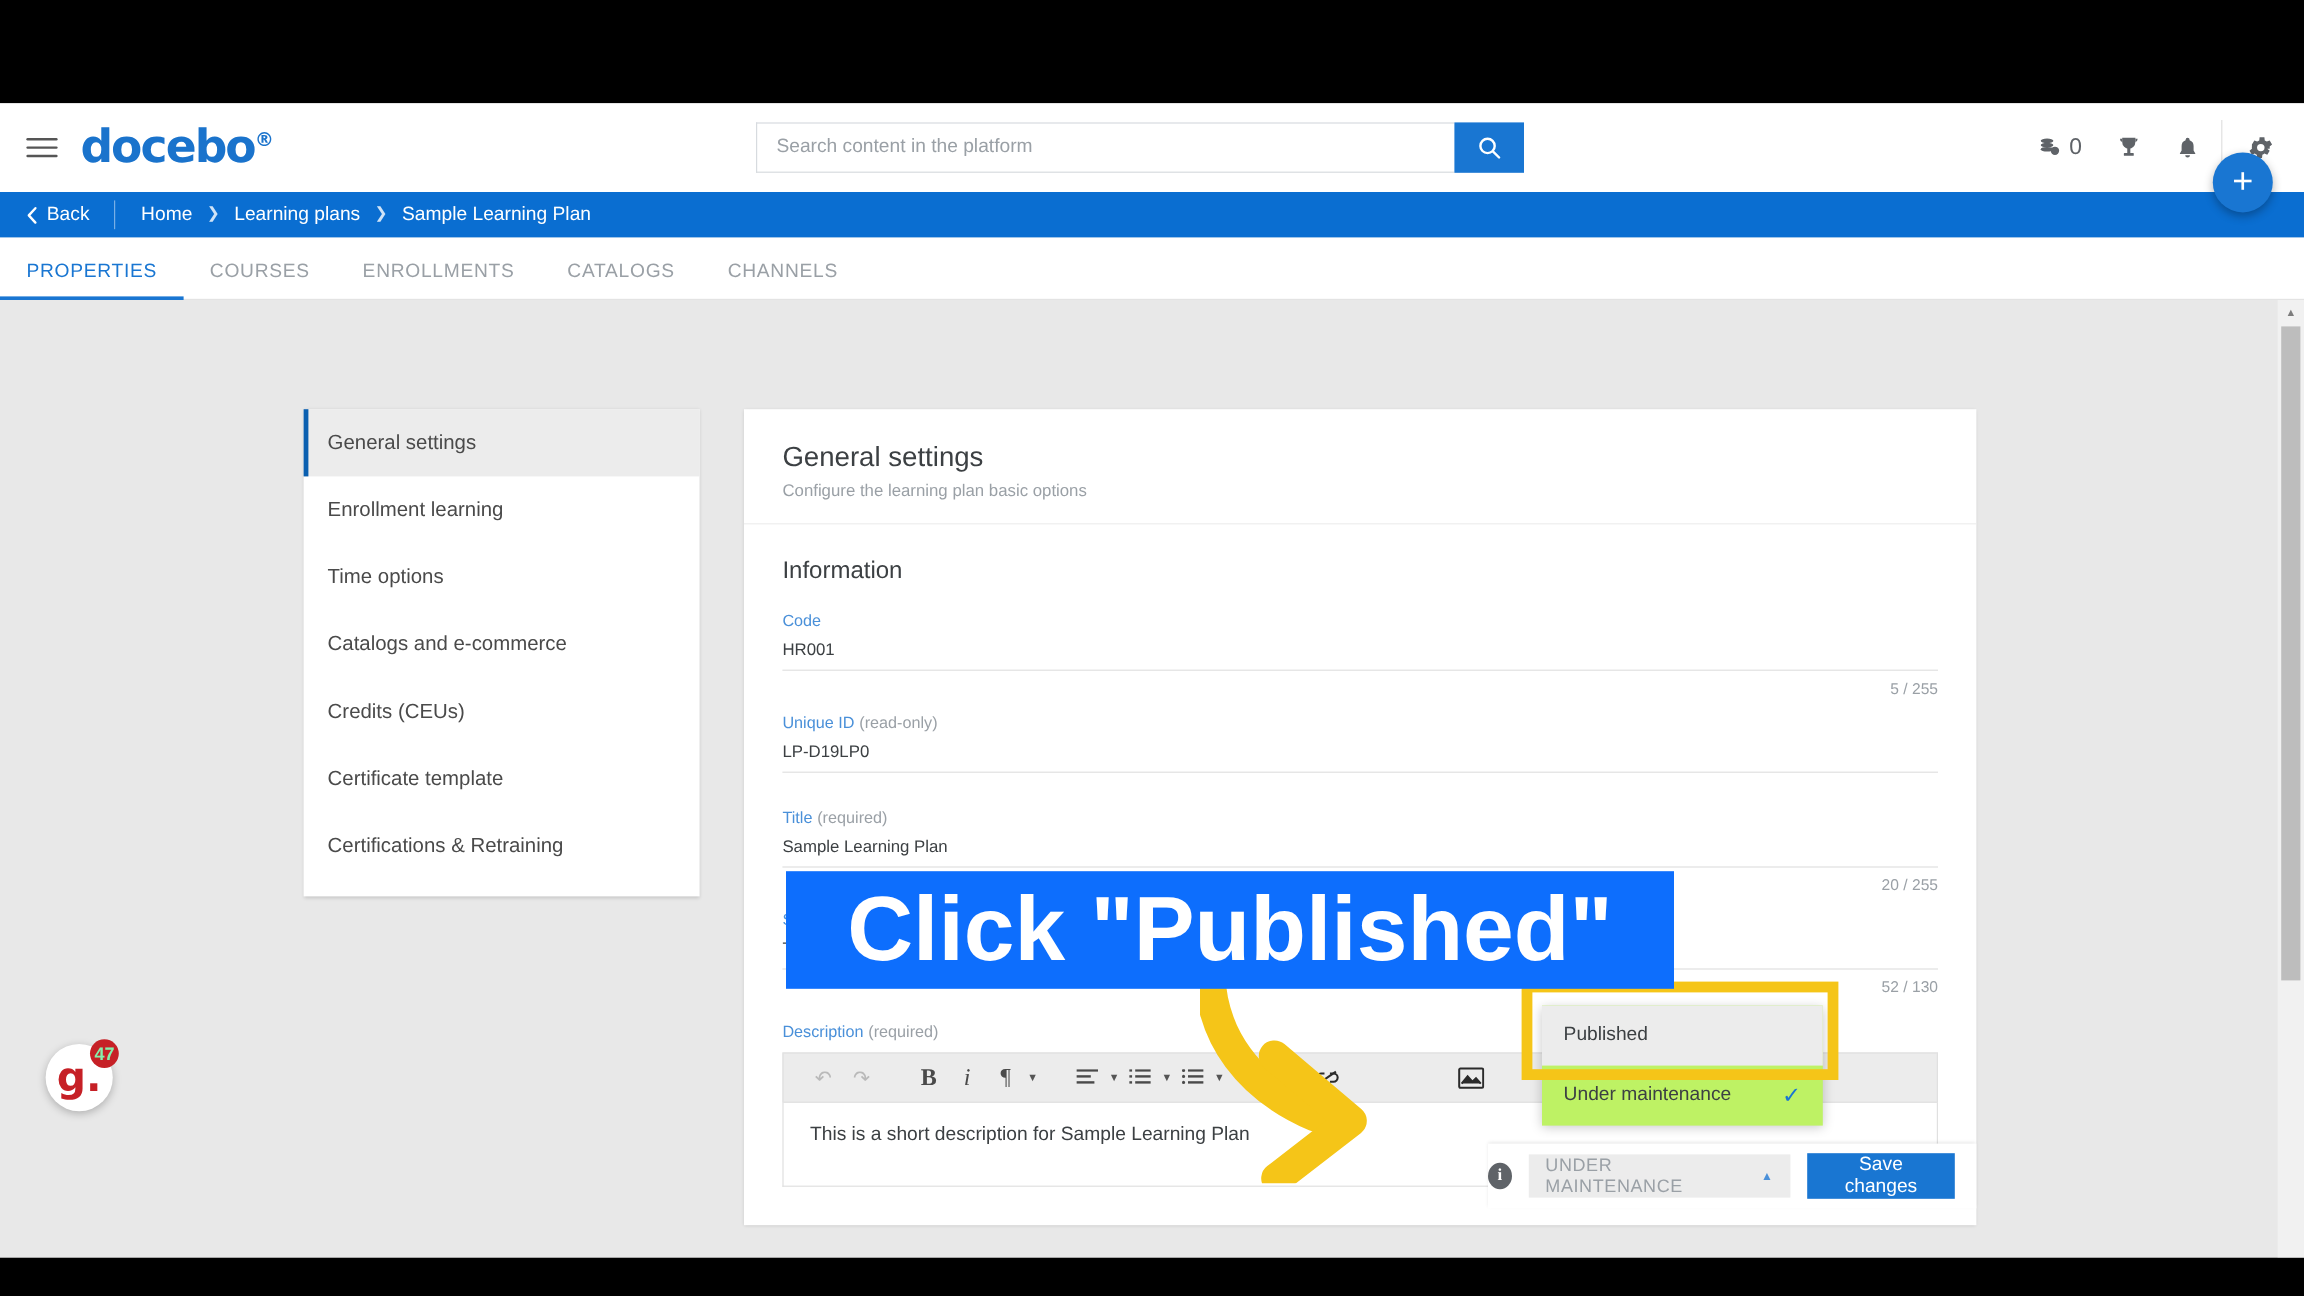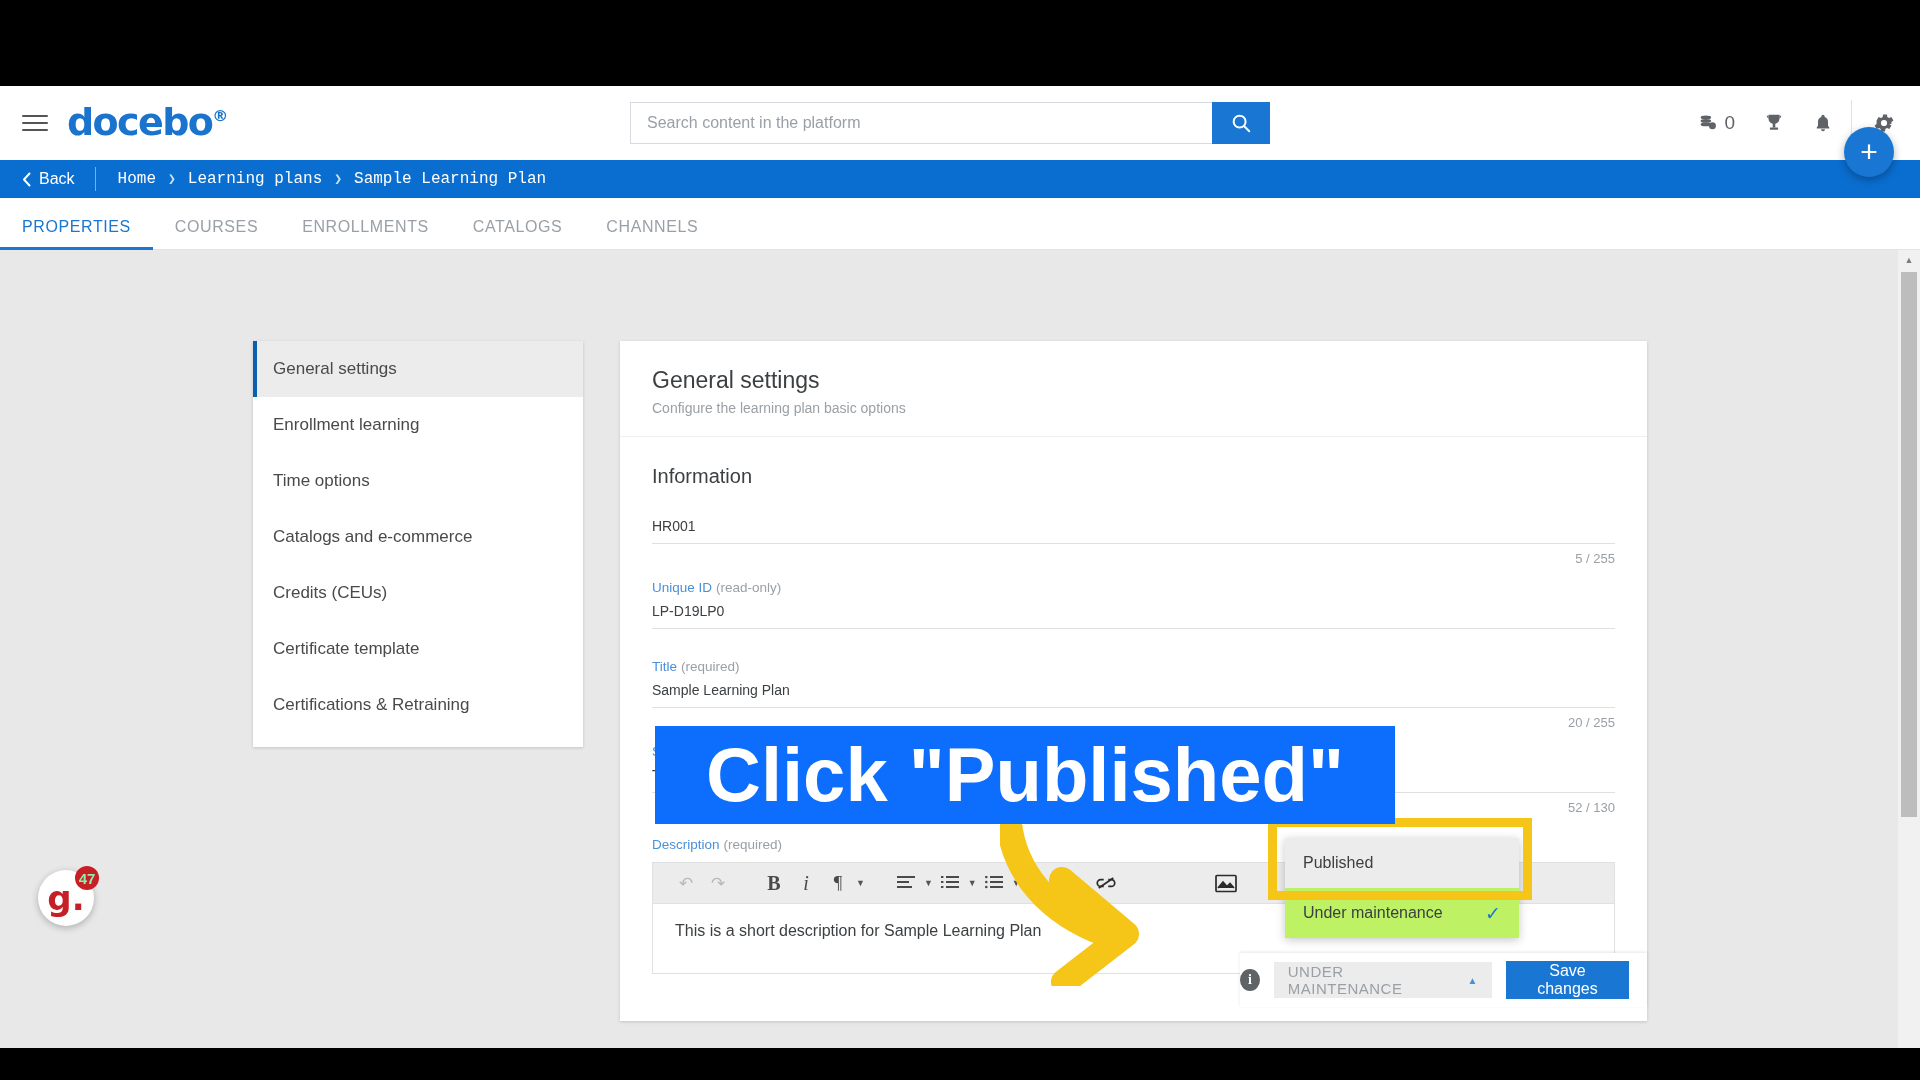--- a/index.html
+++ b/index.html
@@ -98,21 +98,21 @@
     display: flex; align-items: center;
     color: #fff;
     font-size: 16px;
   }
   .backbtn {
     display: flex; align-items: center; gap: 8px;
     padding: 0 20px 0 22px; height: 38px; cursor: pointer; justify-content: space-between;
   }
   .backbtn span { font-size: 16px; }
   .bc-sep-v { width: 1px; height: 24px; background: rgba(255,255,255,.45); }
-  .crumbs { display: flex; align-items: center; gap: 12px; padding-left: 22px; font-family: Liberation Mono, monospace; }
+  .crumbs { display: flex; align-items: flex-start; gap: 12px; padding-left: 22px; }
   .crumbs a { color: #fff; text-decoration: none; cursor: pointer; font-size: 16px; }
   .crumbs .chev { color: #cfe3f7; font-size: 13px; }
 
   
   .tabsbar {
     position: absolute; left: 0; top: 112px;
     width: 1920px; height: 52px;
     background: #fff;
     display: flex; align-items: flex-end;
     border-bottom: 1px solid #e3e3e3;
@@ -418,20 +418,21 @@
 
       <div class="panel">
         <div class="panel-head">
           <h1>General settings</h1>
           <p>Configure the learning plan basic options</p>
         </div>
 
         <div class="section-title">Information</div>
 
         <div class="field">
+          <div class="flabel">Code</div>
           <div class="fvalue">HR001</div>
           <div class="fcount">5 / 255</div>
         </div>
 
         <div class="field" style="margin-top:14px;">
           <div class="flabel">
             <span>Unique ID</span><span class="muted">(read-only)</span>
           </div>
           <div class="fvalue">LP-D19LP0</div>
         </div>

